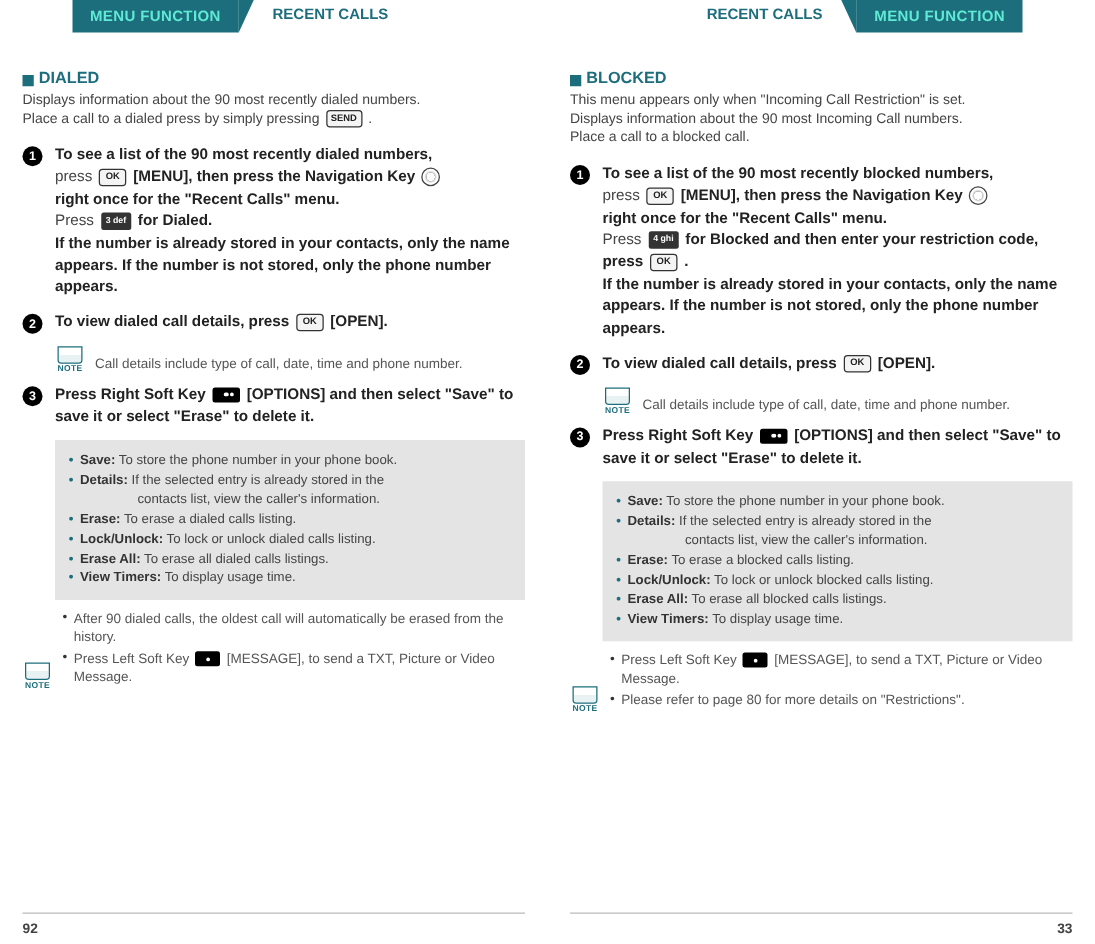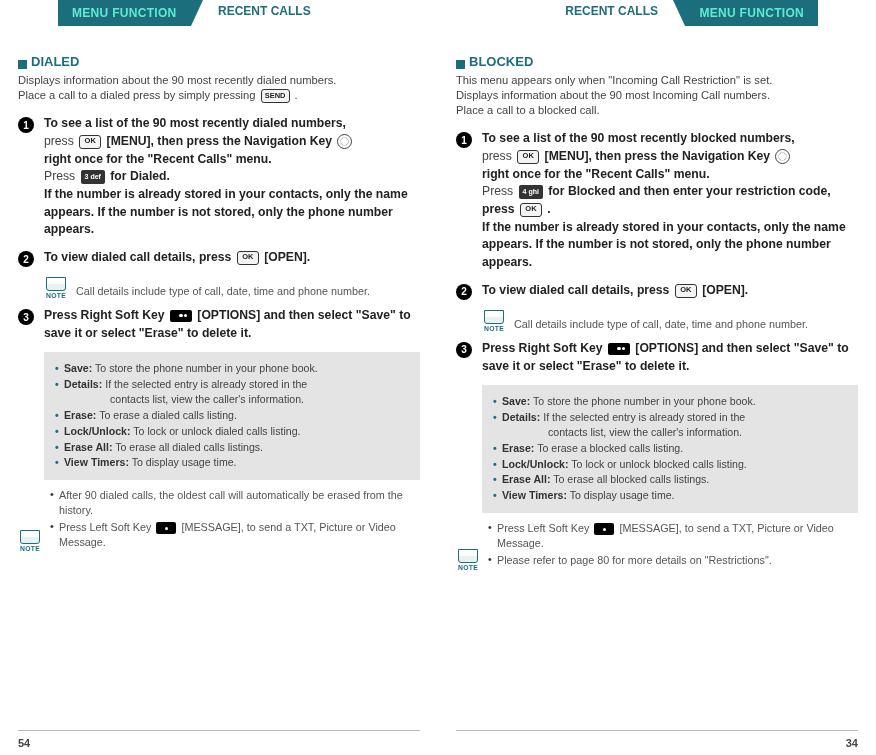--- a/index.html
+++ b/index.html
@@ -293,21 +293,21 @@
           <li>
             <span>Press Left Soft Key </span>
             <span class="blk"></span>
             <span> [MESSAGE], to send a TXT, Picture or Video Message.</span>
           </li>
         </ul>
       </div>
     </div>
 
     <div class="rule"></div>
-    <div class="pgnum l">54</div>
+    <div class="pgnum l">92</div>
   </div>
 
   <div class="page page-right">
     <div class="hdr">
       <div class="subtitle subtitle-right">RECENT CALLS</div>
       <div class="tab tab-right">MENU FUNCTION</div>
     </div>
 
     <div class="section-title">
       <span class="sq"></span>
@@ -385,16 +385,16 @@
             <span>Press Left Soft Key </span>
             <span class="blk"></span>
             <span> [MESSAGE], to send a TXT, Picture or Video Message.</span>
           </li>
           <li><span>Please refer to page 80 for more details on "Restrictions".</span></li>
         </ul>
       </div>
     </div>
 
     <div class="rule"></div>
-    <div class="pgnum r">34</div>
+    <div class="pgnum r">33</div>
   </div>
 
 </div>
 
 </body></html>

